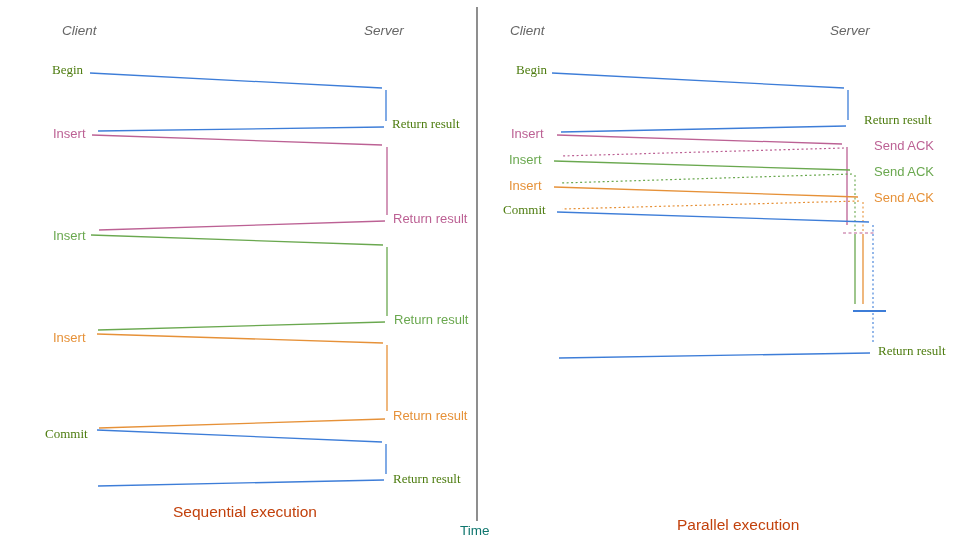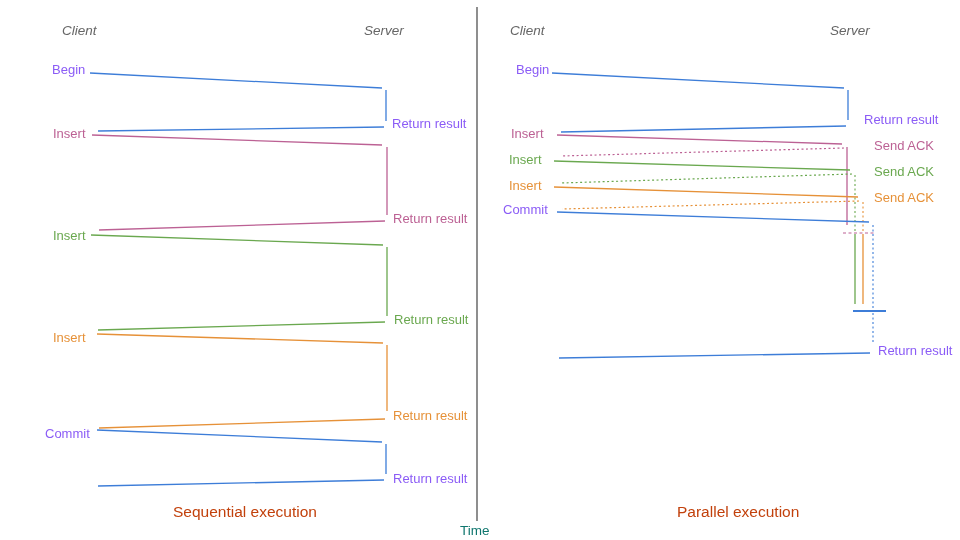--- a/index.html
+++ b/index.html
@@ -4,21 +4,21 @@
 <style>
   html,body{margin:0;padding:0;background:#fff;}
   .stage{
     position:relative;width:960px;height:540px;background:#ffffff;
     font-family:"Liberation Sans", sans-serif;overflow:hidden;margin-left:12px;
   }
   .stage svg{position:absolute;left:0;top:0;}
   .lbl{position:absolute;font-size:13px;line-height:13px;white-space:nowrap;}
   .hdr{color:#666666;font-style:italic;font-size:13.5px;}
   .ttl{color:#c2410c;font-size:15.5px;}
-  .blue{color:#8b5cf6;}
+  .blue{color:#4d7c0f;font-family:Liberation Serif, serif;}
   .pink{color:#bc6194;}
   .green{color:#6aa84f;}
   .orange{color:#e69138;}
   .dark{color:#0f766e;}
   path,line{fill:none;}
 </style>
 </head>
 <body>
 
 <div class="stage">
@@ -115,17 +115,17 @@
   <div class="lbl green" style="left:497px;top:153px">Insert</div>
   <div class="lbl orange" style="left:497px;top:179px">Insert</div>
   <div class="lbl blue" style="left:491px;top:203px">Commit</div>
 
   <div class="lbl blue" style="left:852px;top:113px">Return result</div>
   <div class="lbl pink" style="left:862px;top:139px">Send ACK</div>
   <div class="lbl green" style="left:862px;top:165px">Send ACK</div>
   <div class="lbl orange" style="left:862px;top:191px">Send ACK</div>
   <div class="lbl blue" style="left:866px;top:344px">Return result</div>
 
-  <div class="lbl ttl" style="left:665px;top:505px">Parallel execution</div>
+  <div class="lbl ttl" style="left:665px;top:518px">Parallel execution</div>
 
   <div class="lbl dark" style="left:448px;top:524px;font-size:13.5px">Time</div>
 
 </div>
 
 </body></html>

